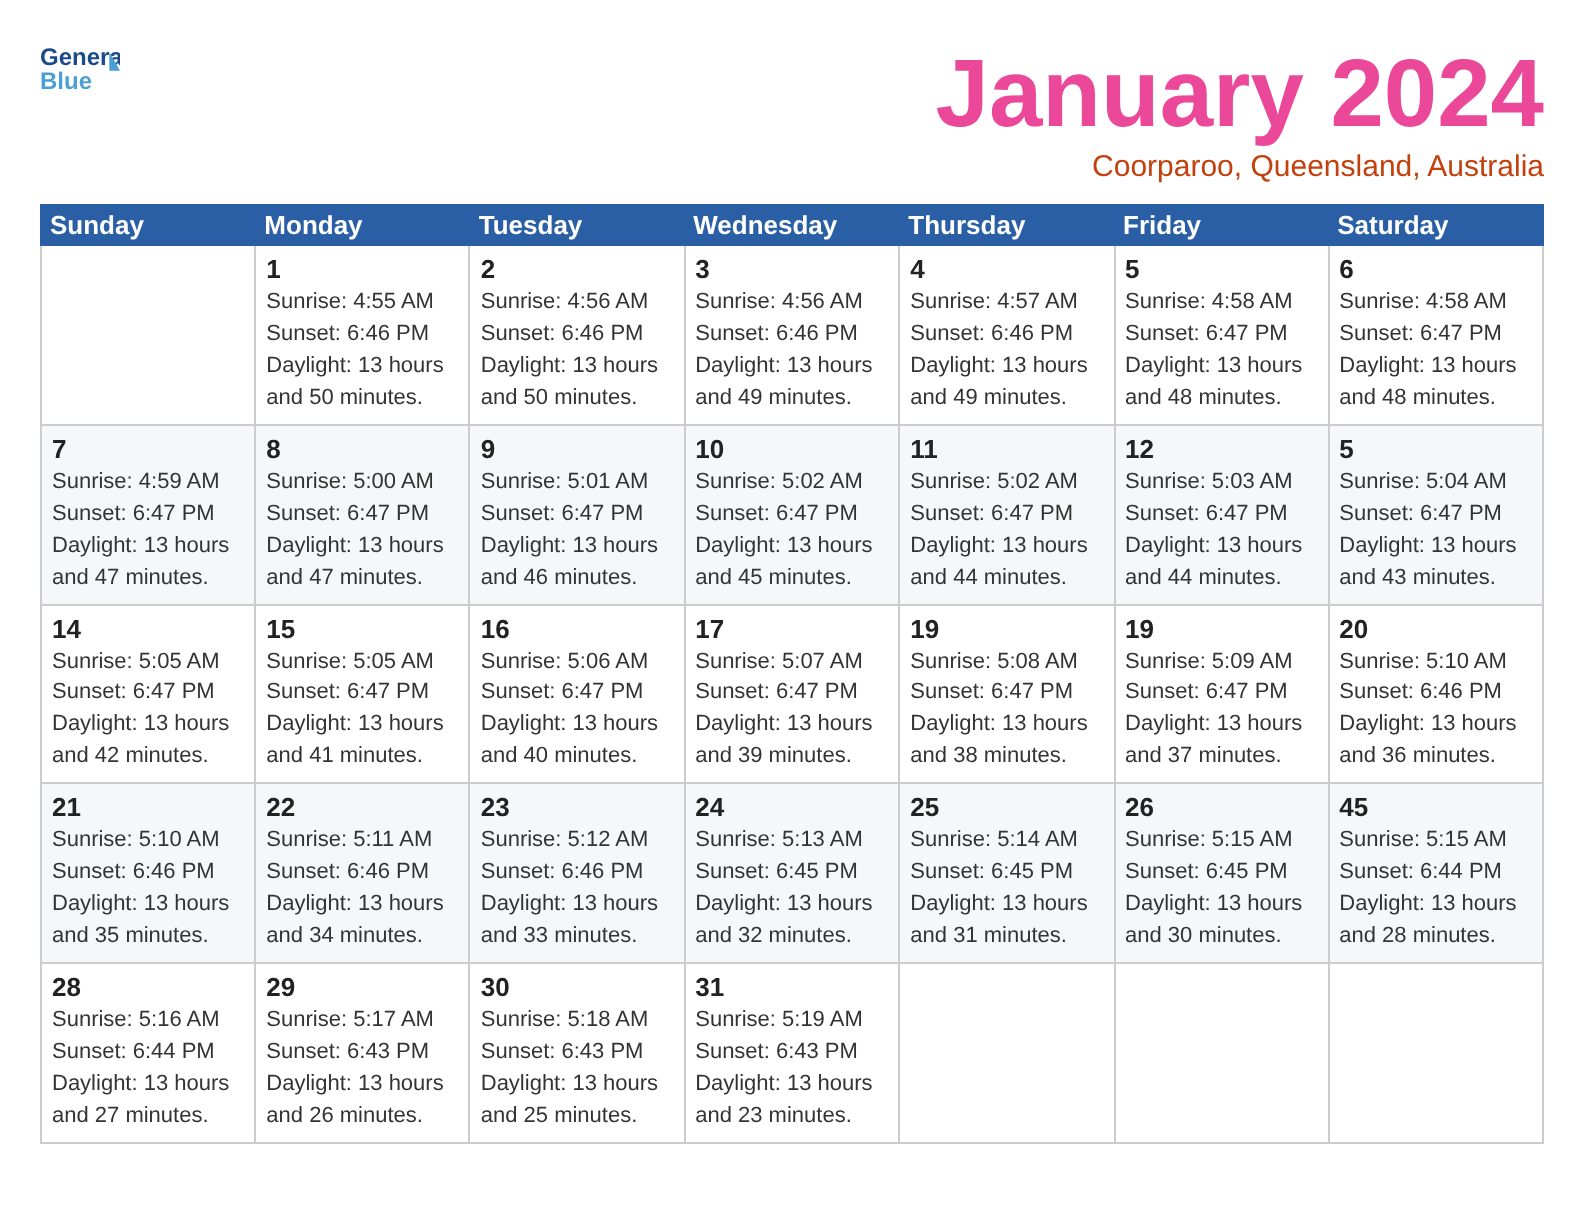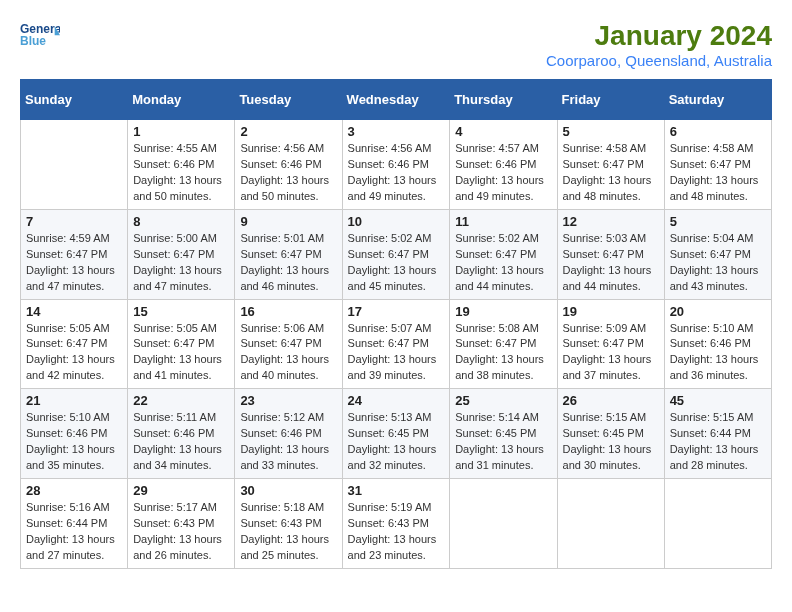--- a/index.html
+++ b/index.html
@@ -23,37 +23,37 @@
     }
     .logo-icon {
       width: 40px;
       height: 28px;
       margin-bottom: 2px;
     }
     .title-area {
       text-align: right;
     }
     .month-title {
-      font-size: 28px;
+      font-size: 48px;
       font-weight: bold;
-      color: #4d7c0f;
+      color: #ec4899;
     }
     .location {
       font-size: 15px;
-      color: #3b82f6;
+      color: #c2410c;
     }
     .calendar-table {
       width: 100%;
       border-collapse: collapse;
       font-size: 11px;
     }
     .calendar-table th {
       background-color: #2a5fa5;
       color: #fff;
-      padding: 12px 4px;
+      padding: 2px 4px;
       text-align: left;
       font-size: 13px;
       font-weight: bold;
       border: 1px solid #2a5fa5;
     }
     .calendar-table td {
       border: 1px solid #ccc;
       vertical-align: top;
       padding: 4px 5px;
       width: 108px;

